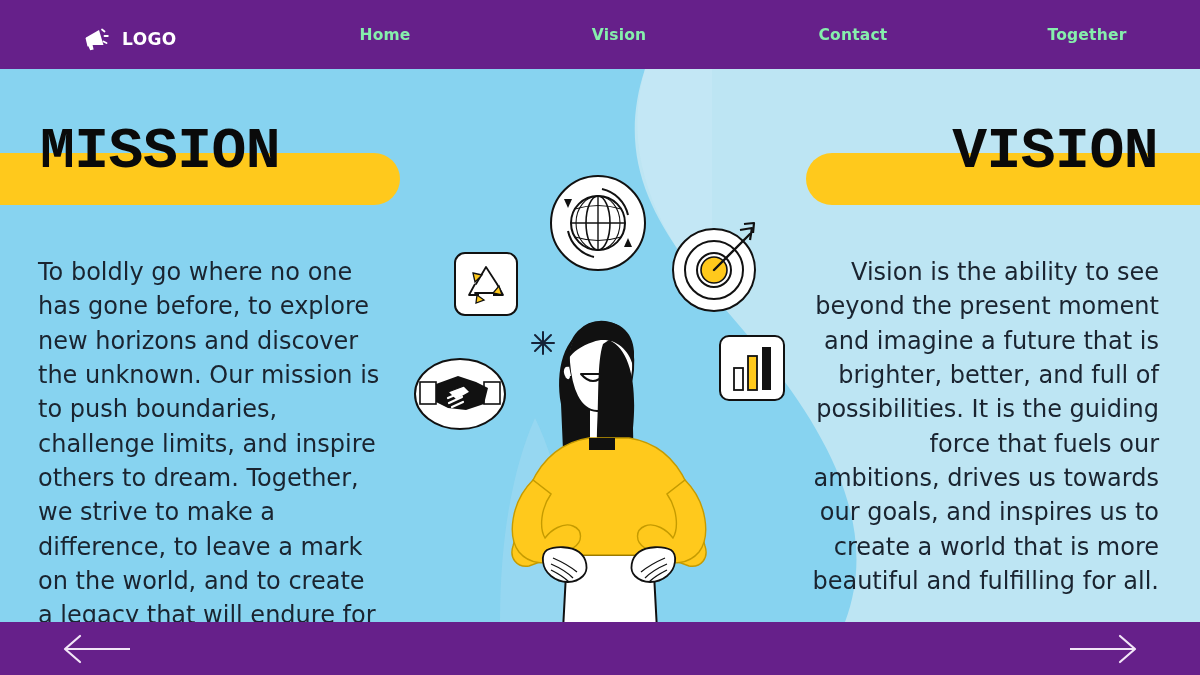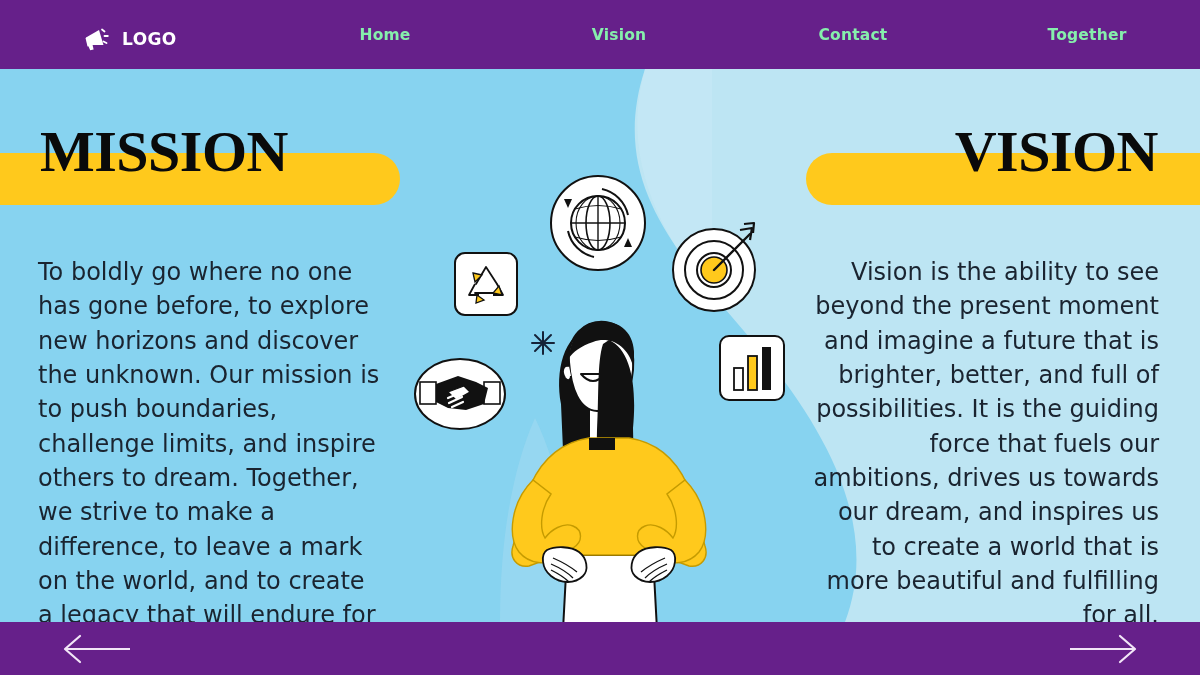--- a/index.html
+++ b/index.html
@@ -41,21 +41,21 @@
   .nav-link:nth-child(4) { width:176px; margin-right:25px; }
 
   
   .bar { position:absolute; height:52px; background:#FFC91C; z-index:10; }
   .bar-mission { left:-60px; top:153px; width:460px; border-radius:0 26px 26px 0; }
   .bar-vision  { left:806px; top:153px; width:454px; border-radius:26px 0 0 26px; }
 
   .heading {
     position:absolute; z-index:12; color:#0A0A0A;
     font-size:58px; font-weight:bold; letter-spacing:-0.5px; line-height:1;
-    font-family:Liberation Serif, serif;
+    font-family:Liberation Mono, monospace;
   }
   .heading-mission { left:40px; top:123px; }
   .heading-vision  { right:42px; top:123px; text-align:center; }
 
   
   .body-col { position:absolute; z-index:12; font-size:24px; line-height:1.43; color:#1A2430; }
   .body-mission { left:38px; top:255px; width:345px; text-align:left; }
   .body-vision  { right:41px; top:255px; width:350px; text-align:right; }
 
   
@@ -109,21 +109,21 @@
       <div class="nav-link">Together</div>
     </div>
   </div>
 
   <div class="bar bar-mission"></div>
   <div class="heading heading-mission">MISSION</div>
   <div class="body-col body-mission">To boldly go where no one has gone before, to explore new horizons and discover the unknown. Our mission is to push boundaries, challenge limits, and inspire others to dream. Together, we strive to make a difference, to leave a mark on the world, and to create a legacy that will endure for generations to come.</div>
 
   <div class="bar bar-vision"></div>
   <div class="heading heading-vision">VISION</div>
-  <div class="body-col body-vision">Vision is the ability to see beyond the present moment and imagine a future that is brighter, better, and full of possibilities. It is the guiding force that fuels our ambitions, drives us towards our dream, and inspires us to create a world that is more beautiful and fulfilling for all.</div>
+  <div class="body-col body-vision">Vision is the ability to see beyond the present moment and imagine a future that is brighter, better, and full of possibilities. It is the guiding force that fuels our ambitions, drives us towards our goals, and inspires us to create a world that is more beautiful and fulfilling for all.</div>
 
   <div class="illustration">
     <svg viewBox="0 0 420 475" xmlns="http://www.w3.org/2000/svg">
 
       <g transform="translate(150,15)">
         <circle cx="48" cy="48" r="47" fill="#FFFFFF" stroke="#111111" stroke-width="2"></circle>
         <circle cx="48" cy="48" r="27" fill="none" stroke="#111111" stroke-width="2"></circle>
         <ellipse cx="48" cy="48" rx="12" ry="27" fill="none" stroke="#111111" stroke-width="1.6"></ellipse>
         <ellipse cx="48" cy="48" rx="22" ry="27" fill="none" stroke="#111111" stroke-width="1.1"></ellipse>
         <line x1="21" y1="48" x2="75" y2="48" stroke="#111111" stroke-width="1.6"></line>

